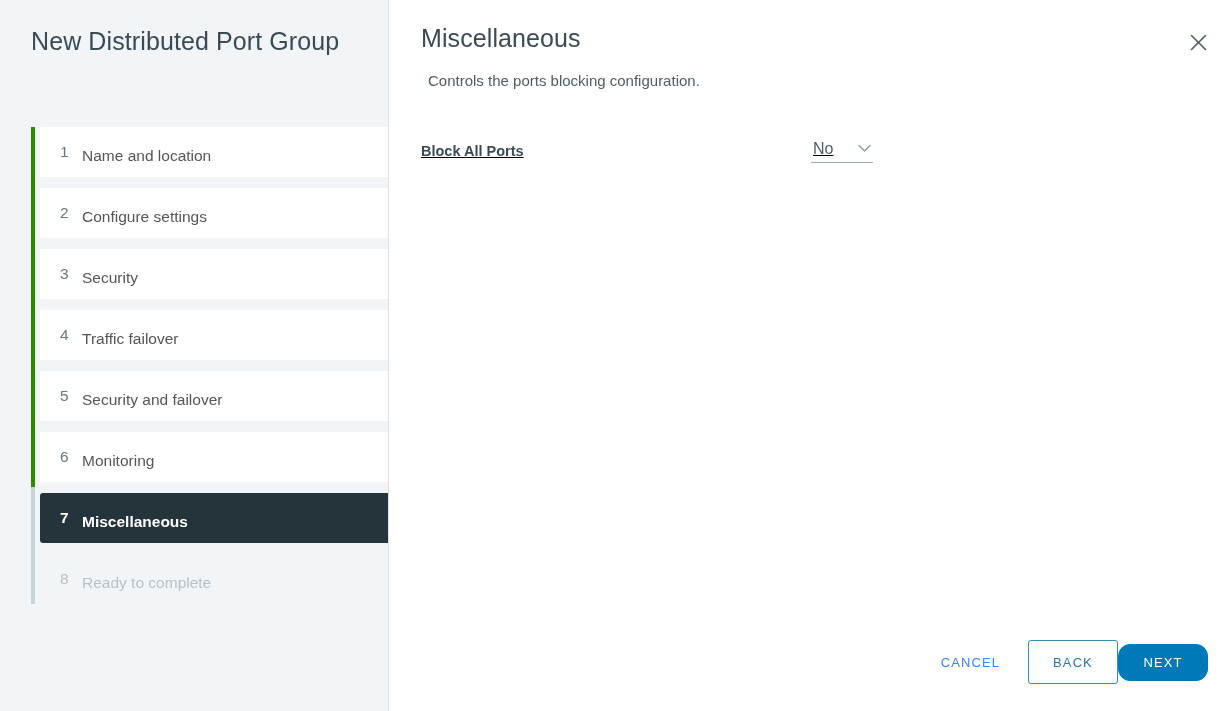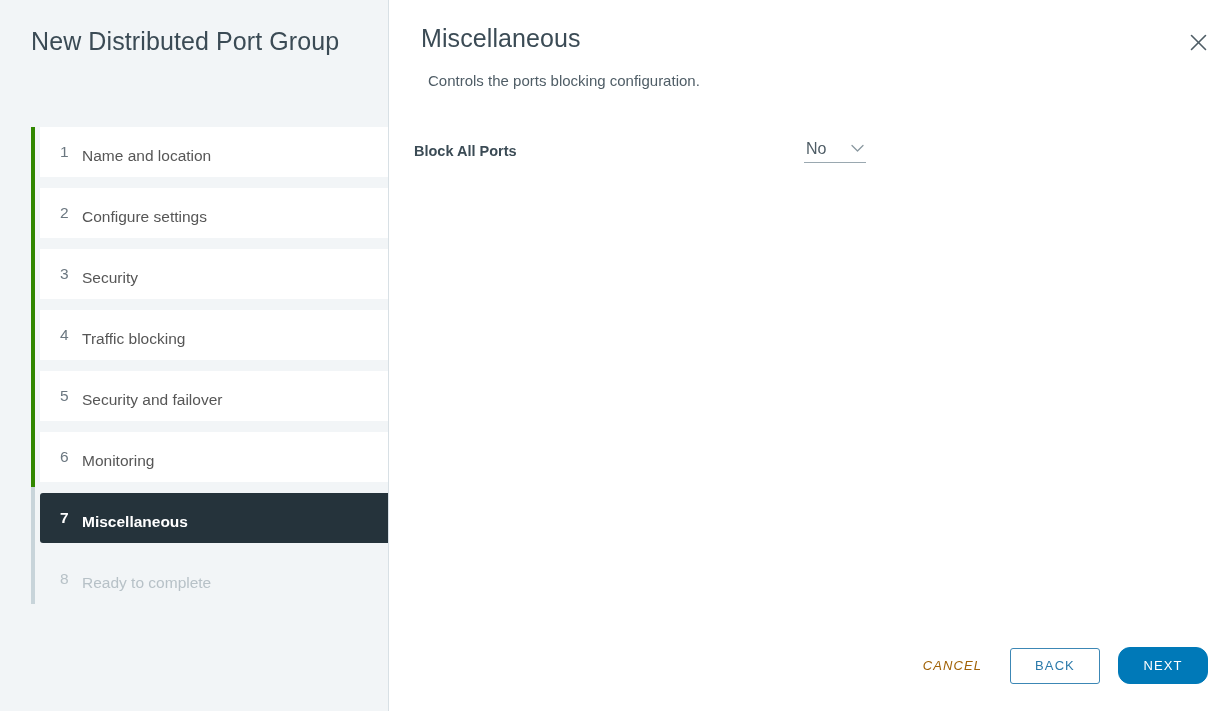--- a/index.html
+++ b/index.html
@@ -151,23 +151,24 @@
     left: 39px;
     top: 72px;
     font-size: 15px;
     font-weight: 400;
     color: #4f5d66;
   }
 
   
   #form-area {
     position: absolute;
-    left: 25px;
+    left: 32px;
     top: 134px;
     right: 32px;
+    text-decoration: underline;
   }
   .form-row {
     display: flex;
     align-items: center;
     height: 34px;
   }
   .form-label {
     width: 390px;
     flex: 0 0 390px;
     font-size: 14.5px;
@@ -210,34 +211,32 @@
     text-transform: uppercase;
     cursor: pointer;
     box-sizing: border-box;
     display: inline-flex;
     align-items: center;
     justify-content: center;
   }
   .btn-flat {
     background: transparent;
     border: none;
-    color: #a16207;
+    color: #3b82f6;
     height: 36px;
     padding: 0 18px;
     margin-right: 10px;
-    font-style: italic;
   }
   .btn-outline {
     background: #ffffff;
     border: 1px solid #3c87b5;
     color: #2b7aaa;
-    height: 36px;
+    height: 44px;
     min-width: 90px;
     border-radius: 3px;
-    margin-right: 18px;
   }
   .btn-solid {
     background: #0079b8;
     border: 1px solid #0079b8;
     color: #ffffff;
     height: 37px;
     min-width: 90px;
     border-radius: 12px;
   }
 </style>
@@ -266,21 +265,21 @@
         <span class="step-label">Configure settings</span>
       </div>
 
       <div class="step">
         <span class="step-num">3</span>
         <span class="step-label">Security</span>
       </div>
 
       <div class="step">
         <span class="step-num">4</span>
-        <span class="step-label">Traffic blocking</span>
+        <span class="step-label">Traffic failover</span>
       </div>
 
       <div class="step">
         <span class="step-num">5</span>
         <span class="step-label">Security and failover</span>
       </div>
 
       <div class="step">
         <span class="step-num">6</span>
         <span class="step-label">Monitoring</span>

